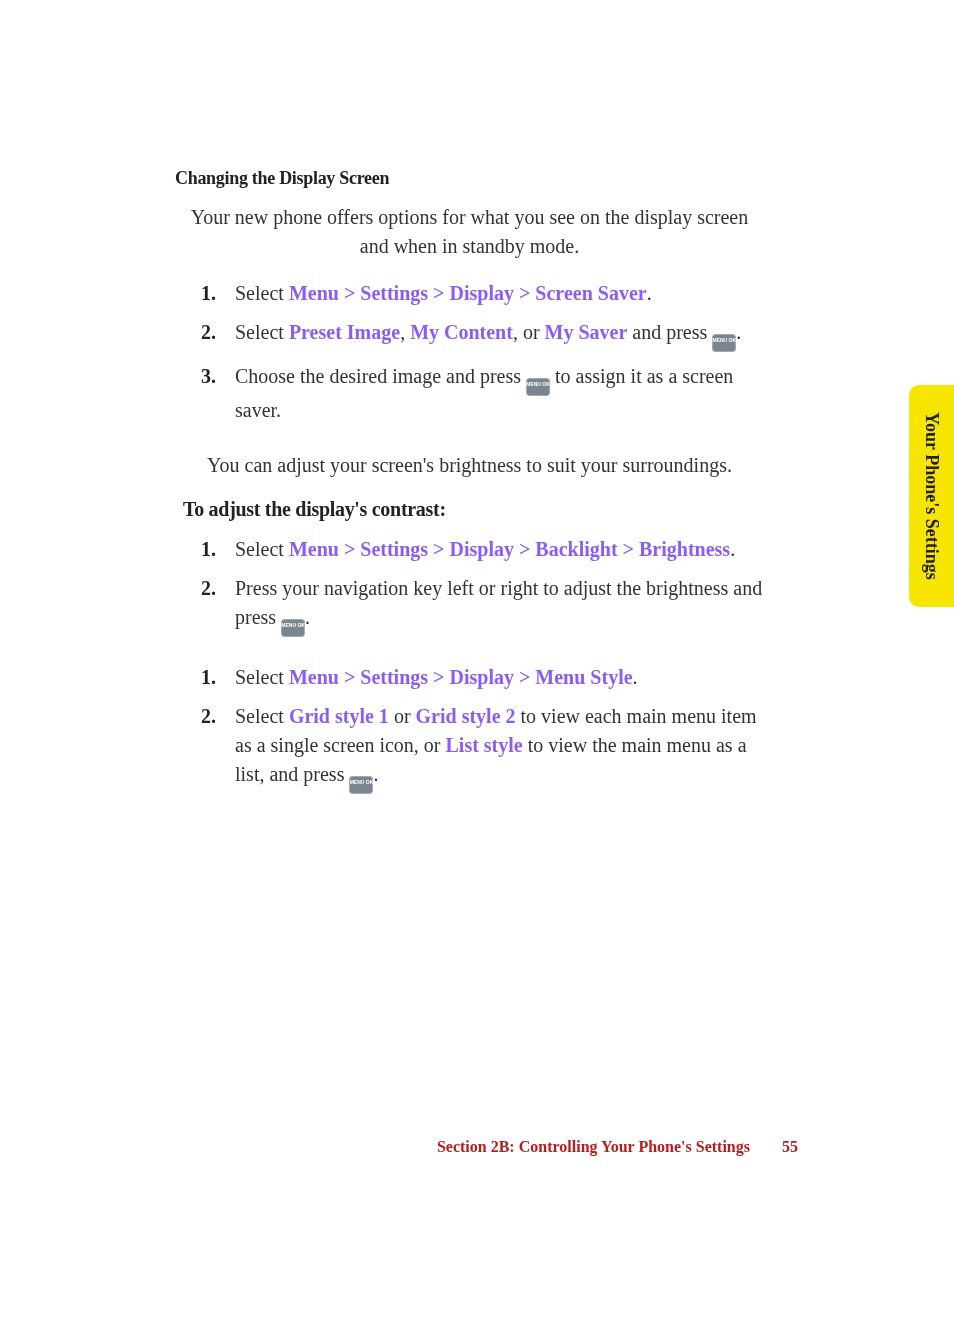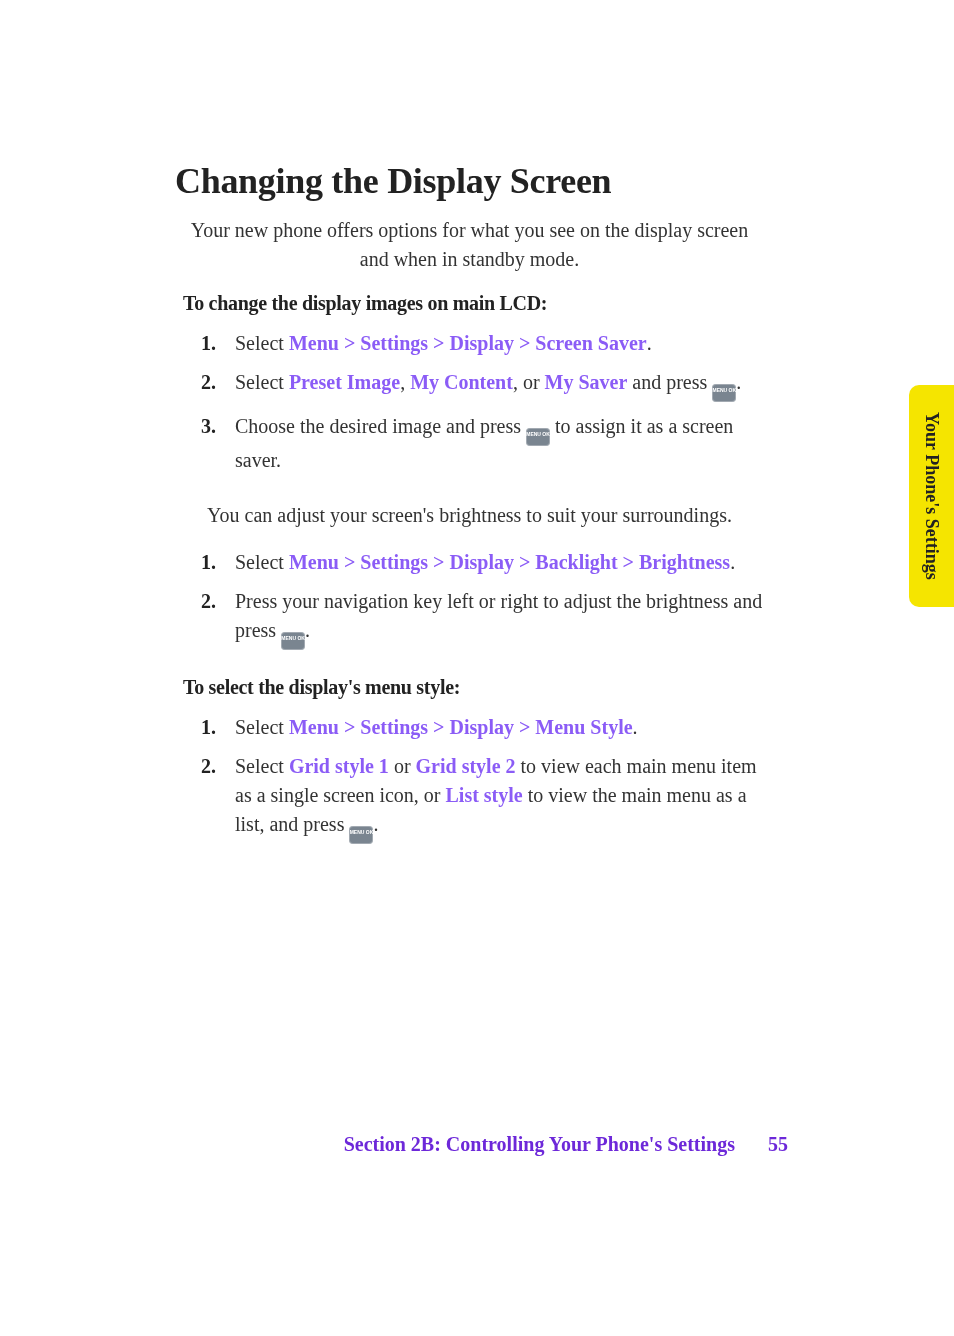--- a/index.html
+++ b/index.html
@@ -34,22 +34,22 @@
     writing-mode: vertical-rl;
     text-orientation: mixed;
     font-family: Georgia, serif;
     font-weight: bold;
     font-size: 18px;
     color: #222;
   }
   h2 {
     font-family: Georgia, serif;
     font-weight: bold;
-    font-size: 36px;
-    margin: 0 0 14px 0;
+    font-size: 18px;
+    margin: 8px 0 14px 0;
     letter-spacing: -0.3px;
     color: #222;
   }
   .body-text {
     font-family: Georgia, serif;
     font-size: 20px;
     line-height: 1.45;
     margin: 0 8px 18px 8px;
     color: #333;
     text-align: center;
@@ -98,72 +98,71 @@
     text-align: center;
     font-family: Arial, sans-serif;
     font-weight: bold;
     line-height: 7px;
     padding-top: 3px;
     box-shadow: inset 0 0 0 1px rgba(255,255,255,0.3);
   }
   .footer {
     position: absolute;
     bottom: 180px;
-    right: 166px;
+    right: 156px;
     font-family: Georgia, serif;
-    font-size: 20px;
-    color: #6d28d9;
+    font-size: 16px;
+    color: #b91c1c;
   }
   .footer-label { font-weight: bold; }
   .footer-page { font-weight: bold; margin-left: 28px; }
   .section-block { margin-bottom: 20px; }
 </style>
 </head>
 <body>
 
 <div class="page">
 
   <div class="side-tab">
     <span class="side-tab-text">Your Phone's Settings</span>
   </div>
 
   <div class="section-block">
     <h2>Changing the Display Screen</h2>
     <p class="body-text">Your new phone offers options for what you see on the display screen and when in standby mode.</p>
-    <p class="subhead">To change the display images on main LCD:</p>
     <ol>
       <li>
         <span>Select </span><span class="bold">Menu</span> <span class="bold">&gt;</span> <span class="bold">Settings</span> <span class="bold">&gt;</span> <span class="bold">Display</span> <span class="bold">&gt;</span> <span class="bold">Screen Saver</span><span>.</span>
       </li>
       <li>
         <span>Select </span><span class="bold">Preset Image</span><span>, </span><span class="bold">My Content</span><span>, or </span><span class="bold">My Saver</span><span> and press </span><span class="key-icon">MENU
 OK</span><span>.</span>
       </li>
       <li>
         <span>Choose the desired image and press </span><span class="key-icon">MENU
 OK</span><span> to assign it as a screen saver.</span>
       </li>
     </ol>
   </div>
 
   <div class="section-block">
     <p class="body-text">You can adjust your screen's brightness to suit your surroundings.</p>
+    <p class="subhead">To adjust the display's contrast:</p>
     <ol>
       <li>
         <span>Select </span><span class="bold">Menu</span> <span class="bold">&gt;</span> <span class="bold">Settings</span> <span class="bold">&gt;</span> <span class="bold">Display</span> <span class="bold">&gt;</span> <span class="bold">Backlight</span> <span class="bold">&gt;</span> <span class="bold">Brightness</span><span>.</span>
       </li>
       <li>
         <span>Press your navigation key left or right to adjust the brightness and press </span><span class="key-icon">MENU
 OK</span><span>.</span>
       </li>
     </ol>
   </div>
 
   <div class="section-block">
-    <p class="subhead">To select the display's menu style:</p>
     <ol>
       <li>
         <span>Select </span><span class="bold">Menu</span> <span class="bold">&gt;</span> <span class="bold">Settings</span> <span class="bold">&gt;</span> <span class="bold">Display</span> <span class="bold">&gt;</span> <span class="bold">Menu Style</span><span>.</span>
       </li>
       <li>
         <span>Select </span><span class="bold">Grid style 1</span><span> or </span><span class="bold">Grid style 2</span><span> to view each main menu item as a single screen icon, or </span><span class="bold">List style</span><span> to view the main menu as a list, and press </span><span class="key-icon">MENU
 OK</span><span>.</span>
       </li>
     </ol>
   </div>

